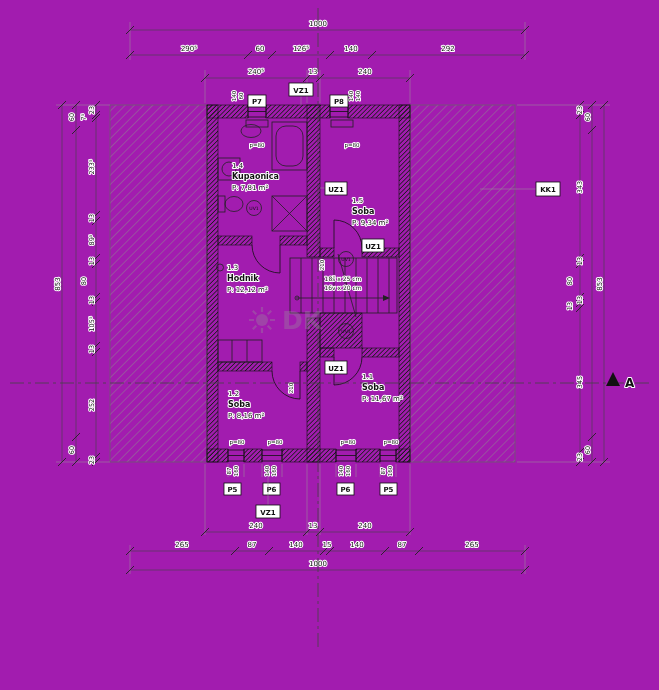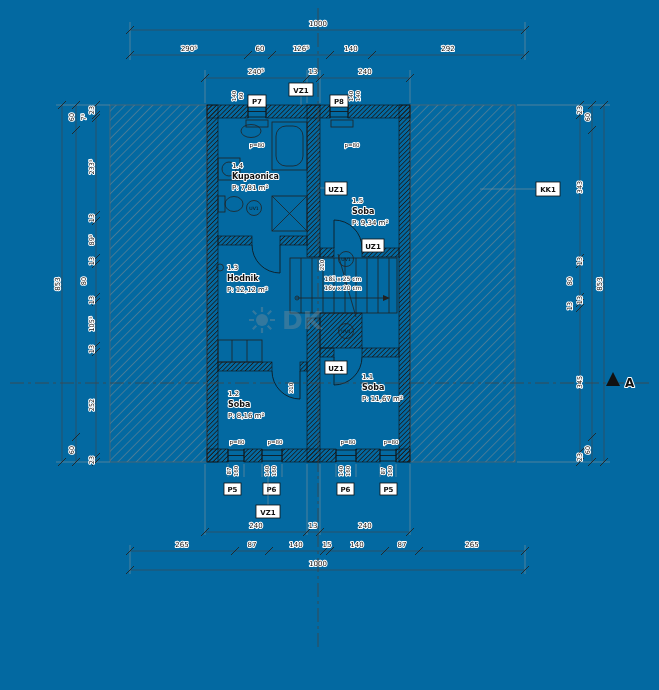--- a/index.html
+++ b/index.html
@@ -1,16 +1,16 @@
 <!DOCTYPE html>
 <html><head>
 <meta charset="utf-8">
 <style>
   html,body{margin:0;padding:0;background:#ffffff;}
-  .stage{width:659px;height:690px;position:relative;background:#0369a1;overflow:hidden;}
+  .stage{width:659px;height:690px;position:relative;background:#a21caf;overflow:hidden;}
   svg{font-family:"DejaVu Sans", sans-serif;}
   text{fill:#111;paint-order:stroke;stroke:#fff;stroke-width:2px;stroke-linejoin:round;}
   .dim{font-size:7px;}
   .chain{font-size:6.5px;}
   .tiny{font-size:5.5px;}
   .uv{font-size:4.6px;stroke-width:0;}
   .tag{font-size:7px;font-weight:bold;}
   .roomnum{font-size:7px;}
   .roomname{font-size:8px;font-weight:bold;}
   .roomarea{font-size:7px;}

